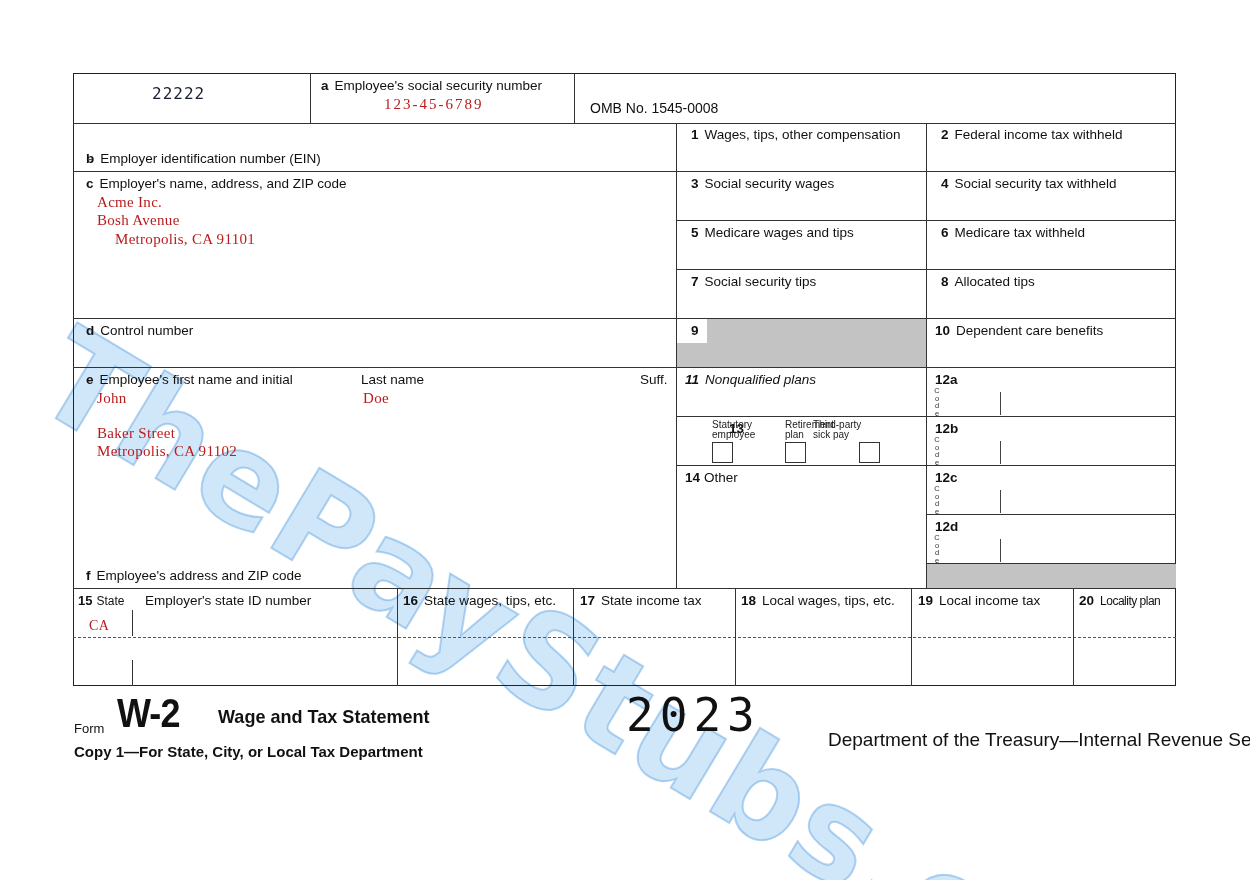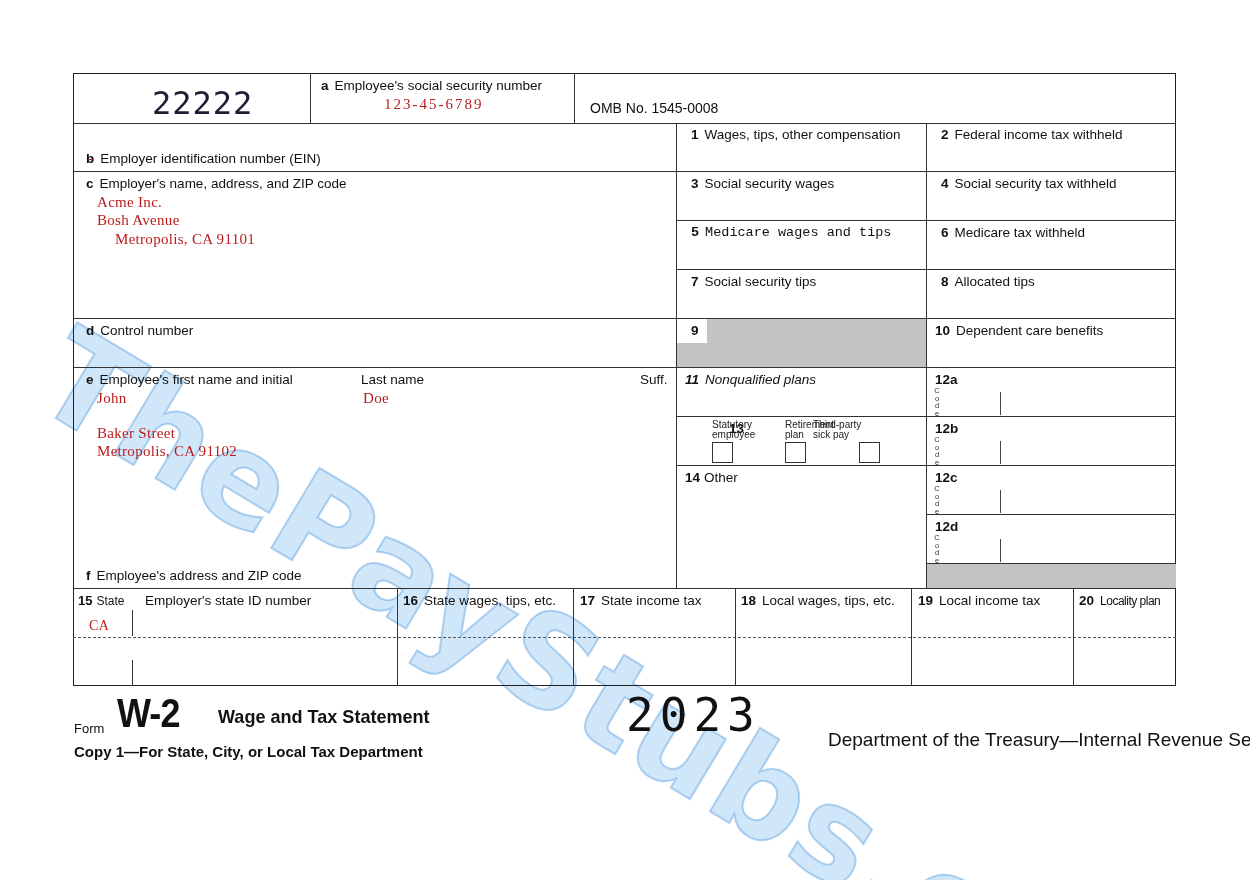--- a/index.html
+++ b/index.html
@@ -48,21 +48,21 @@
 <div class="vl" style="left:735px; top:588px; height:98px;"></div>
 <div class="vl" style="left:911px; top:588px; height:98px;"></div>
 <div class="vl" style="left:1073px; top:588px; height:98px;"></div>
 <div class="vl" style="left:132px; top:610px; height:26px; border-left-width:1px;"></div>
 <div class="vl" style="left:132px; top:660px; height:26px; border-left-width:1px;"></div>
 
 <div class="shade" style="left:677px; top:319px; width:249px; height:48px;"></div>
 <div style="position:absolute; left:677px; top:319px; width:30px; height:24px; background:#fff;"></div>
 <div class="shade" style="left:927px; top:564px; width:249px; height:24px;"></div>
 
-<div class="digital" style="left:152px; top:84px; font-size:32px; letter-spacing:1px; color:#1a1f33;">22222</div>
+<div class="digital" style="left:152px; top:84px; font-size:16px; letter-spacing:1px; color:#1a1f33;">22222</div>
 <div class="lbl" style="left:321px; top:78px;"><b>a</b><span>Employee's social security number</span></div>
 <div class="mono" style="left:384px; top:96px; letter-spacing:2px;">123-45-6789</div>
 <div class="lbl" style="left:590px; top:100px; font-size:14px;">OMB No. 1545-0008</div>
 
 <div class="lbl" style="left:86px; top:127px;margin-top:24px;"><b>b</b><span>Employer identification number (EIN)</span></div>
 <div class="mono" style="left:88px; top:150px;">-</div>
 
 <div class="lbl" style="left:86px; top:176px;"><b>c</b><span>Employer's name, address, and ZIP code</span></div>
 <div class="mono" style="left:97px; top:194px;text-align:center;">Acme Inc.</div>
 <div class="mono" style="left:97px; top:212px;">Bosh Avenue</div>
@@ -76,21 +76,21 @@
 <div class="mono" style="left:97px; top:390px;">John</div>
 <div class="mono" style="left:363px; top:390px;">Doe</div>
 <div class="mono" style="left:97px; top:425px;">Baker Street</div>
 <div class="mono" style="left:97px; top:443px;">Metropolis, CA 91102</div>
 <div class="lbl" style="left:86px; top:568px;"><b>f</b><span>Employee's address and ZIP code</span></div>
 
 <div class="lbl" style="left:691px; top:127px;"><b>1</b><span>Wages, tips, other compensation</span></div>
 <div class="lbl" style="left:941px; top:127px;"><b>2</b><span>Federal income tax withheld</span></div>
 <div class="lbl" style="left:691px; top:176px;"><b>3</b><span>Social security wages</span></div>
 <div class="lbl" style="left:941px; top:176px;"><b>4</b><span>Social security tax withheld</span></div>
-<div class="lbl" style="left:691px; top:225px;font-family:Liberation Mono, monospace;"><b>5</b><span>Medicare wages and tips</span></div>
+<div class="lbl" style="left:691px; top:225px;"><b>5</b><span>Medicare wages and tips</span></div>
 <div class="lbl" style="left:941px; top:225px;"><b>6</b><span>Medicare tax withheld</span></div>
 <div class="lbl" style="left:691px; top:274px;"><b>7</b><span>Social security tips</span></div>
 <div class="lbl" style="left:941px; top:274px;"><b>8</b><span>Allocated tips</span></div>
 <div class="lbl" style="left:691px; top:323px;"><b>9</b></div>
 <div class="lbl" style="left:935px; top:323px;"><b>10</b><span>Dependent care benefits</span></div>
 <div class="lbl" style="left:685px; top:372px;font-style:italic;"><b>11</b><span>Nonqualified plans</span></div>
 
 <div class="lbl" style="left:685px; top:421px;margin-left:44px;"><b>13</b></div>
 <div class="tiny" style="left:712px; top:420px;">
     <div>Statutory</div>

